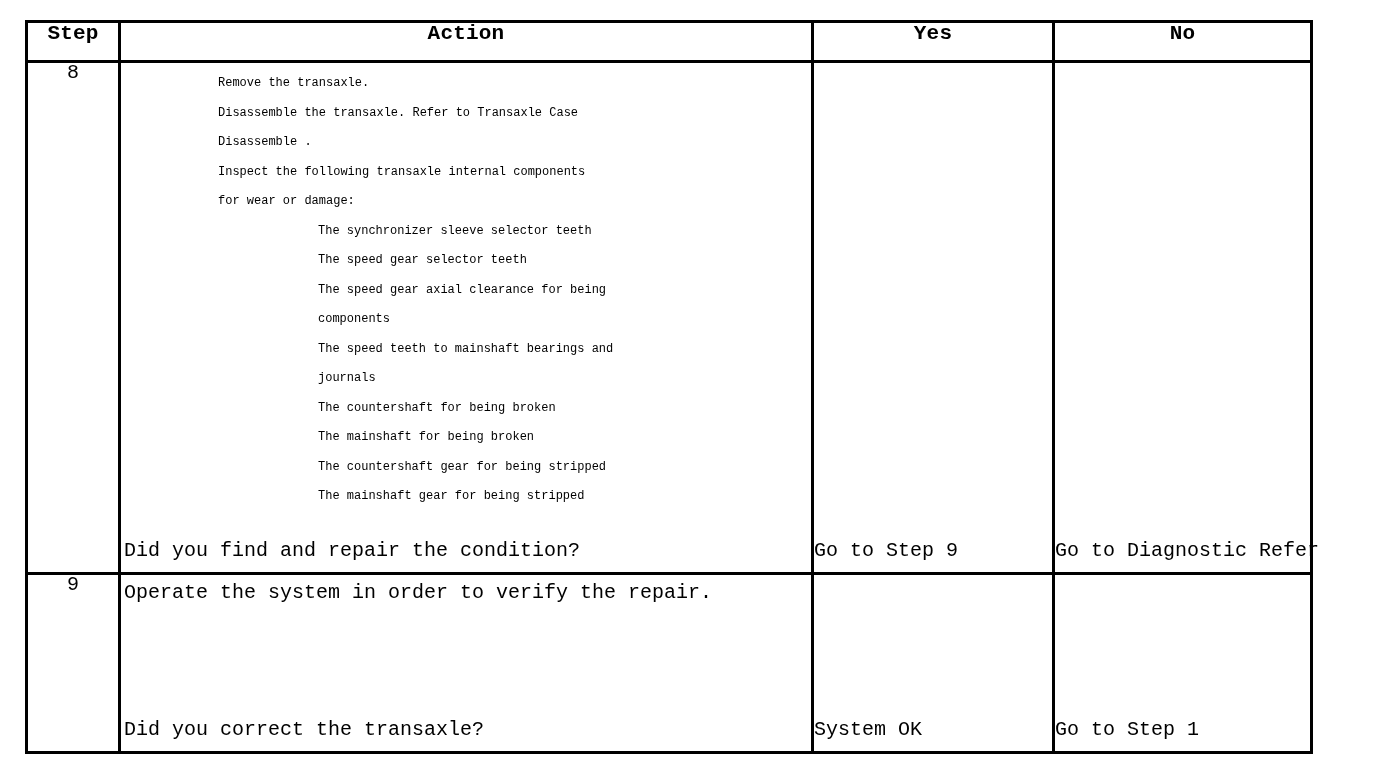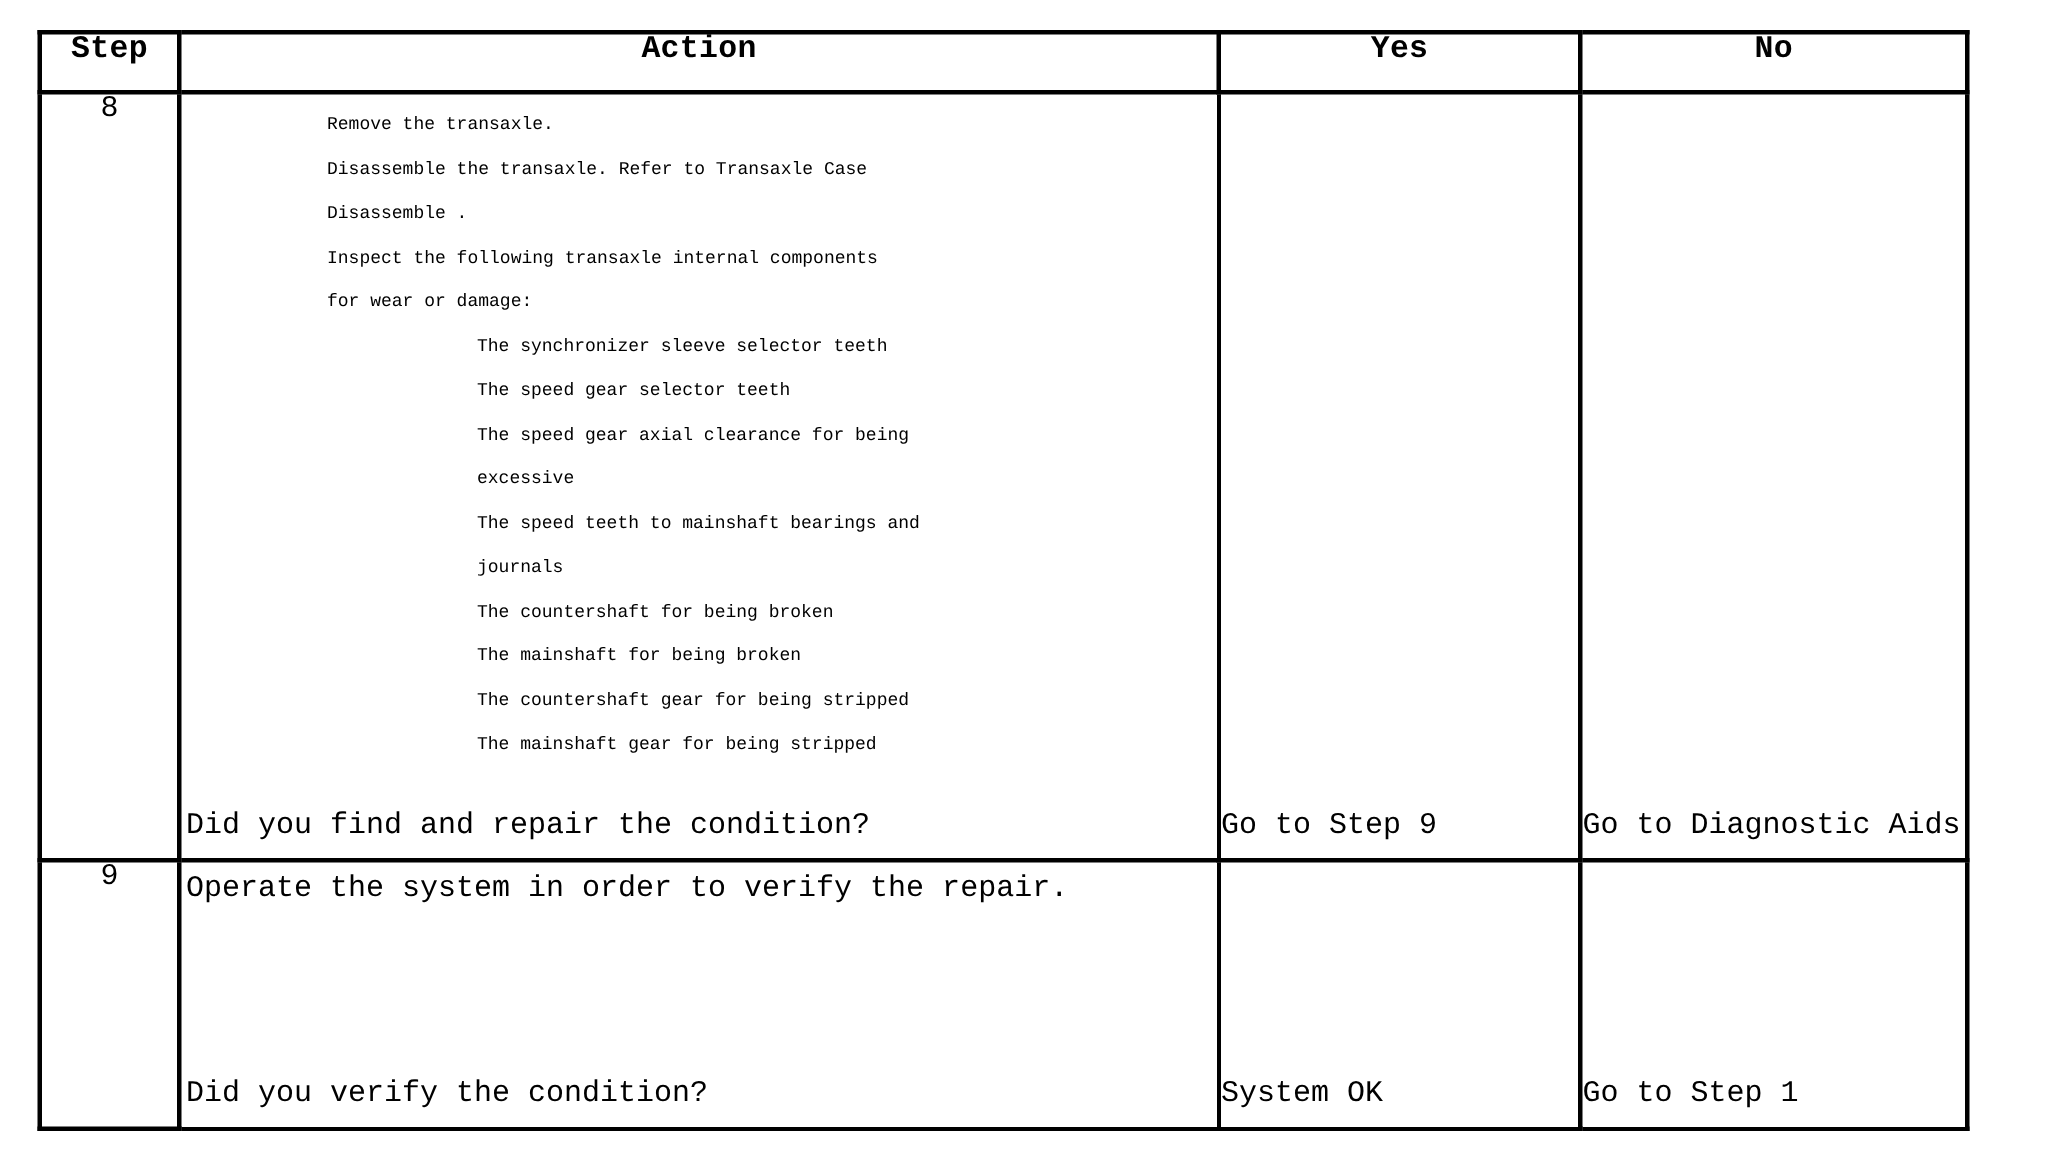--- a/index.html
+++ b/index.html
@@ -177,48 +177,48 @@
               <span class="ln">Remove the transaxle.</span>
               <span class="ln">Disassemble the transaxle. Refer to Transaxle Case</span>
               <span class="ln">Disassemble .</span>
               <span class="ln">Inspect the following transaxle internal components</span>
               <span class="ln">for wear or damage:</span>
             </div>
             <div class="act-block bullet-lines">
               <span class="ln">The synchronizer sleeve selector teeth</span>
               <span class="ln">The speed gear selector teeth</span>
               <span class="ln">The speed gear axial clearance for being</span>
-              <span class="ln">excessive</span>
+              <span class="ln">components</span>
               <span class="ln">The speed teeth to mainshaft bearings and</span>
               <span class="ln">journals</span>
               <span class="ln">The countershaft for being broken</span>
               <span class="ln">The mainshaft for being broken</span>
               <span class="ln">The countershaft gear for being stripped</span>
               <span class="ln">The mainshaft gear for being stripped</span>
             </div>
             <div class="question-line">Did you find and repair the condition?</div>
           </div>
         </td>
 
         <td class="ans-cell">
           <div class="ans-text">Go to Step 9</div>
         </td>
 
         <td class="ans-cell">
-          <div class="ans-text">Go to Diagnostic Aids</div>
+          <div class="ans-text">Go to Diagnostic Refer</div>
         </td>
       </tr>
 
       <tr class="row-9">
         <td class="step-cell">9</td>
 
         <td class="action-cell">
           <div class="action-inner">
             <div class="top-line">Operate the system in order to verify the repair.</div>
-            <div class="question-line">Did you verify the condition?</div>
+            <div class="question-line">Did you correct the transaxle?</div>
           </div>
         </td>
 
         <td class="ans-cell">
           <div class="ans-text">System OK</div>
         </td>
 
         <td class="ans-cell">
           <div class="ans-text">Go to Step 1</div>
         </td>

